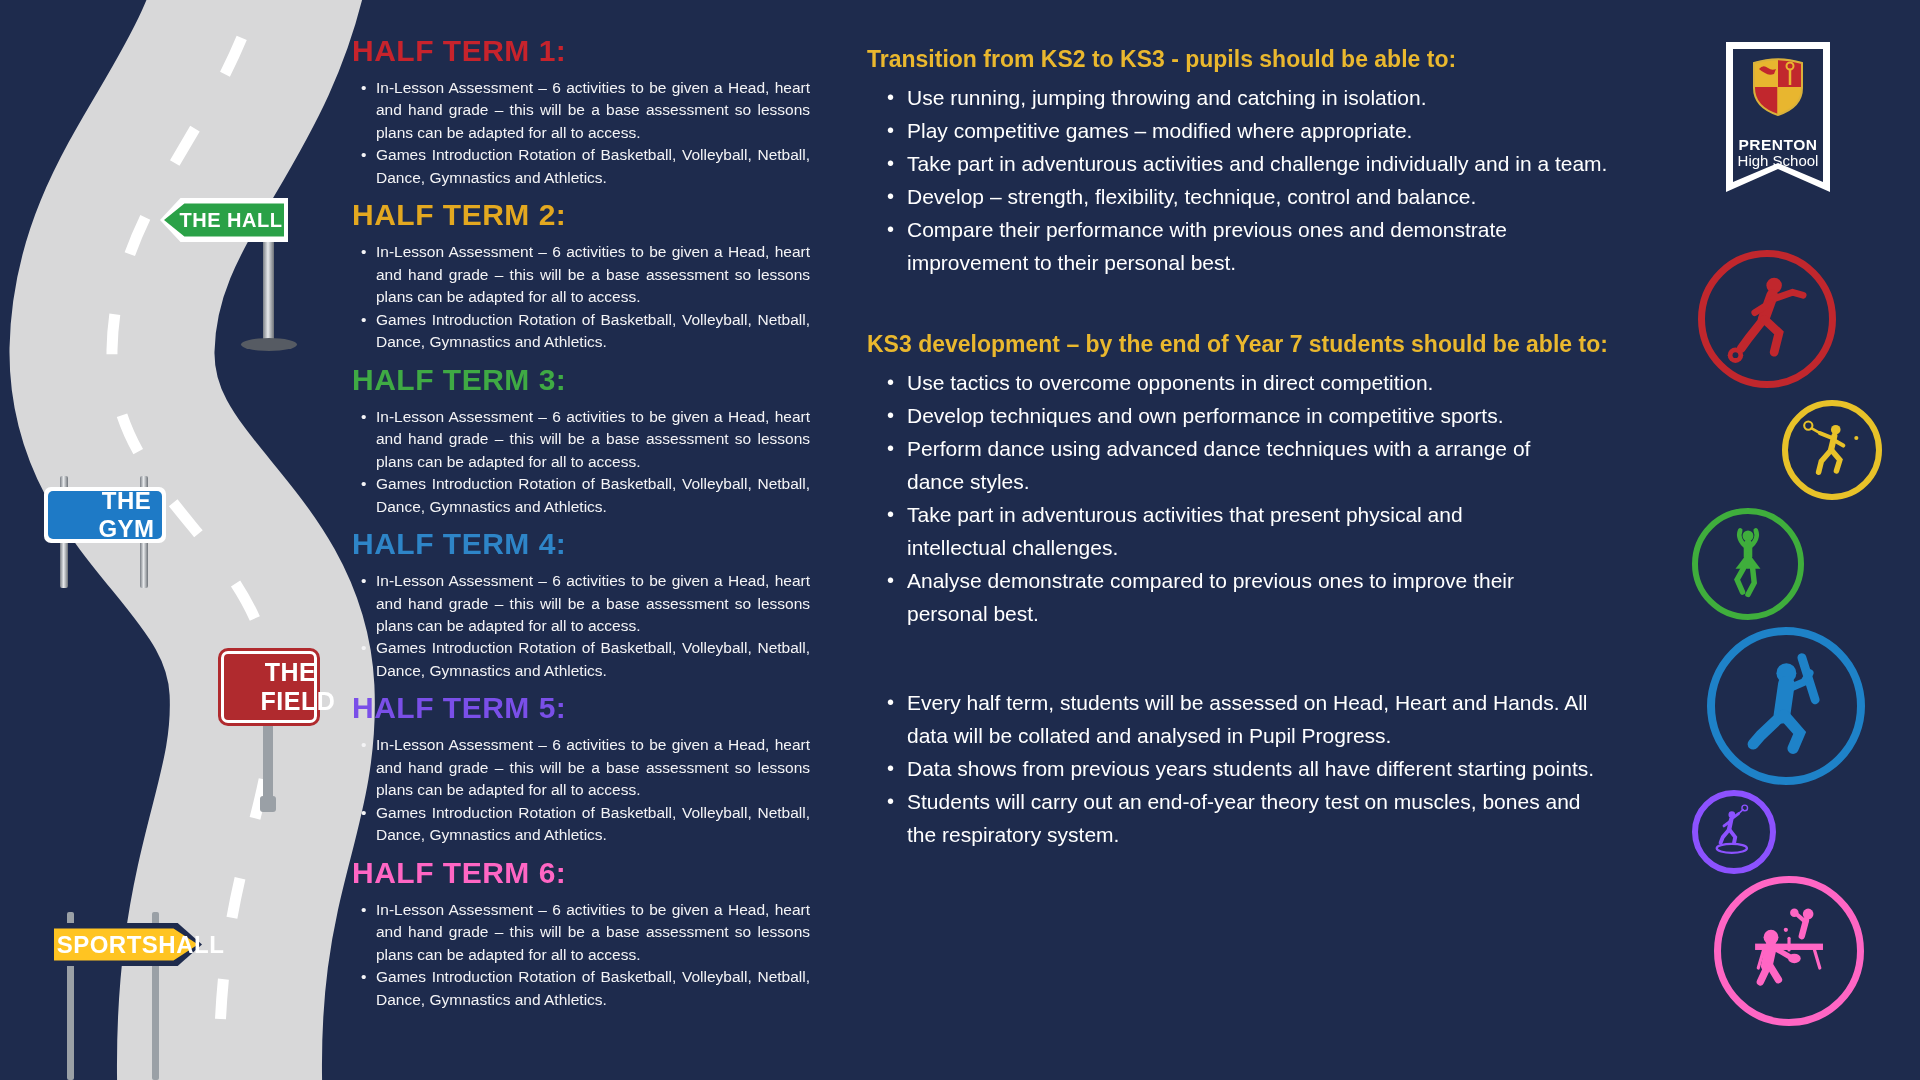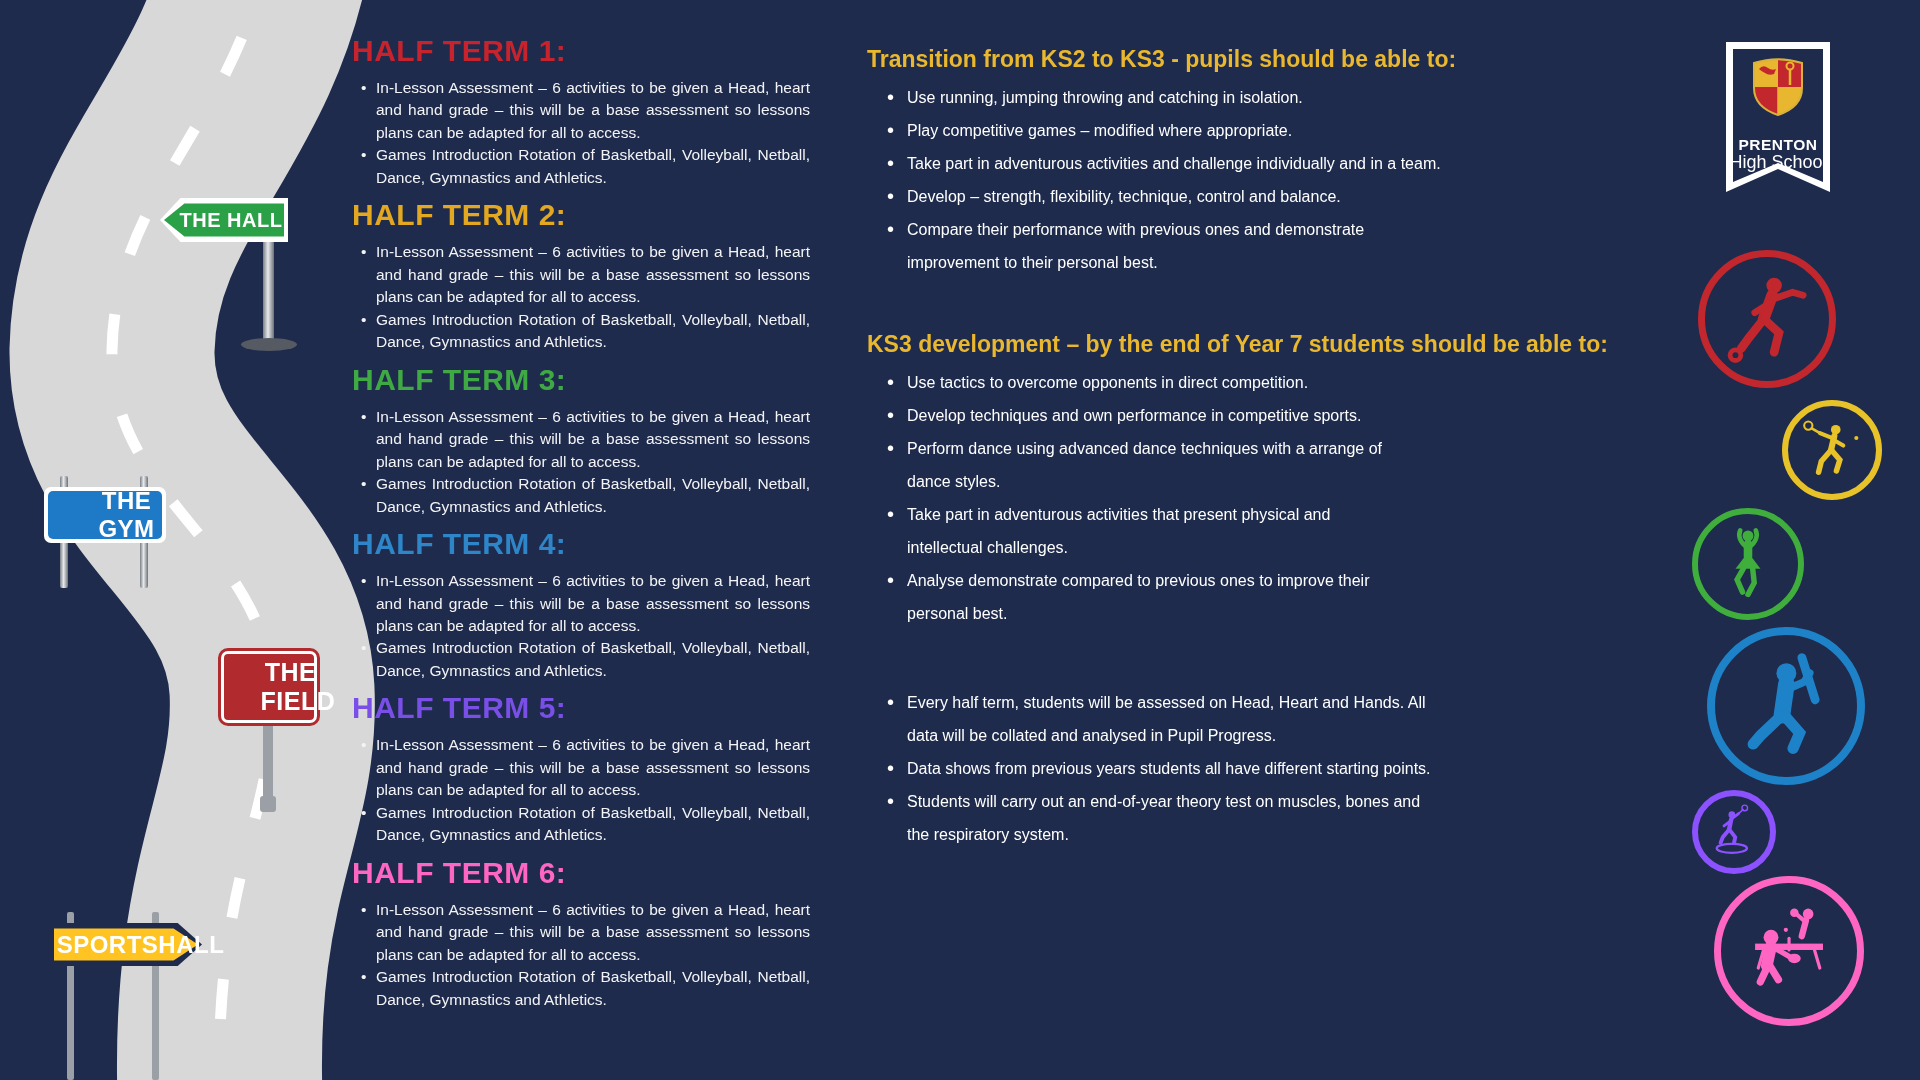--- a/index.html
+++ b/index.html
@@ -41,30 +41,30 @@
                  text-align:justify;font-weight:500;}
   .ht-bullets li::before{content:"•";position:absolute;left:-15px;}
 
   
   #right-col{position:absolute;left:867px;top:46px;width:905px;}
   #main-title{font-family:"DejaVu Serif",serif;font-weight:bold;font-size:50px;line-height:76px;margin:0 0 20px 0;}
   #main-title .t1{letter-spacing:.115em;display:block;}
   #main-title .t2{letter-spacing:.235em;display:block;}
   .sec-heading{font-size:23px;font-weight:800;margin:0 0 8px 0;}
   .sec-bullets{margin:0 0 0 0;padding:0 0 0 40px;list-style:none;}
-  .sec-bullets li{position:relative;font-size:16px;line-height:33px;white-space:pre-line;font-weight:500;}
+  .sec-bullets li{position:relative;font-size:21px;line-height:33px;white-space:pre-line;font-weight:500;}
   .sec-bullets li::before{content:"•";position:absolute;left:-20px;font-size:20px;}
   #section-transition .sec-bullets{margin-bottom:52px;}
   #section-ks3 .sec-bullets{margin-bottom:56px;}
 
   
   #logo{position:absolute;left:1726px;top:42px;width:104px;height:158px;z-index:6;}
   #logo-text{position:absolute;left:0;right:0;top:94px;text-align:center;line-height:1.1;}
   #logo-name{font-size:15.5px;font-weight:800;letter-spacing:.5px;}
-  #logo-sub{font-size:18px;font-weight:400;}
+  #logo-sub{font-size:15px;font-weight:400;}
 
   
   .sport-icon{position:absolute;border-radius:50%;display:flex;align-items:center;justify-content:center;z-index:6;}
   .sport-icon svg{width:78%;height:78%;}
   #icon-football{left:1698px;top:250px;width:124px;height:124px;border:7px solid;}
   #icon-tennis{left:1782px;top:400px;width:88px;height:88px;border:6px solid;}
   #icon-dance{left:1692px;top:508px;width:100px;height:100px;border:6px solid;}
   #icon-cricket{left:1707px;top:627px;width:142px;height:142px;border:8px solid;}
   #icon-badminton{left:1692px;top:790px;width:72px;height:72px;border:6px solid;}
   #icon-tabletennis{left:1714px;top:876px;width:136px;height:136px;border:7px solid;}

